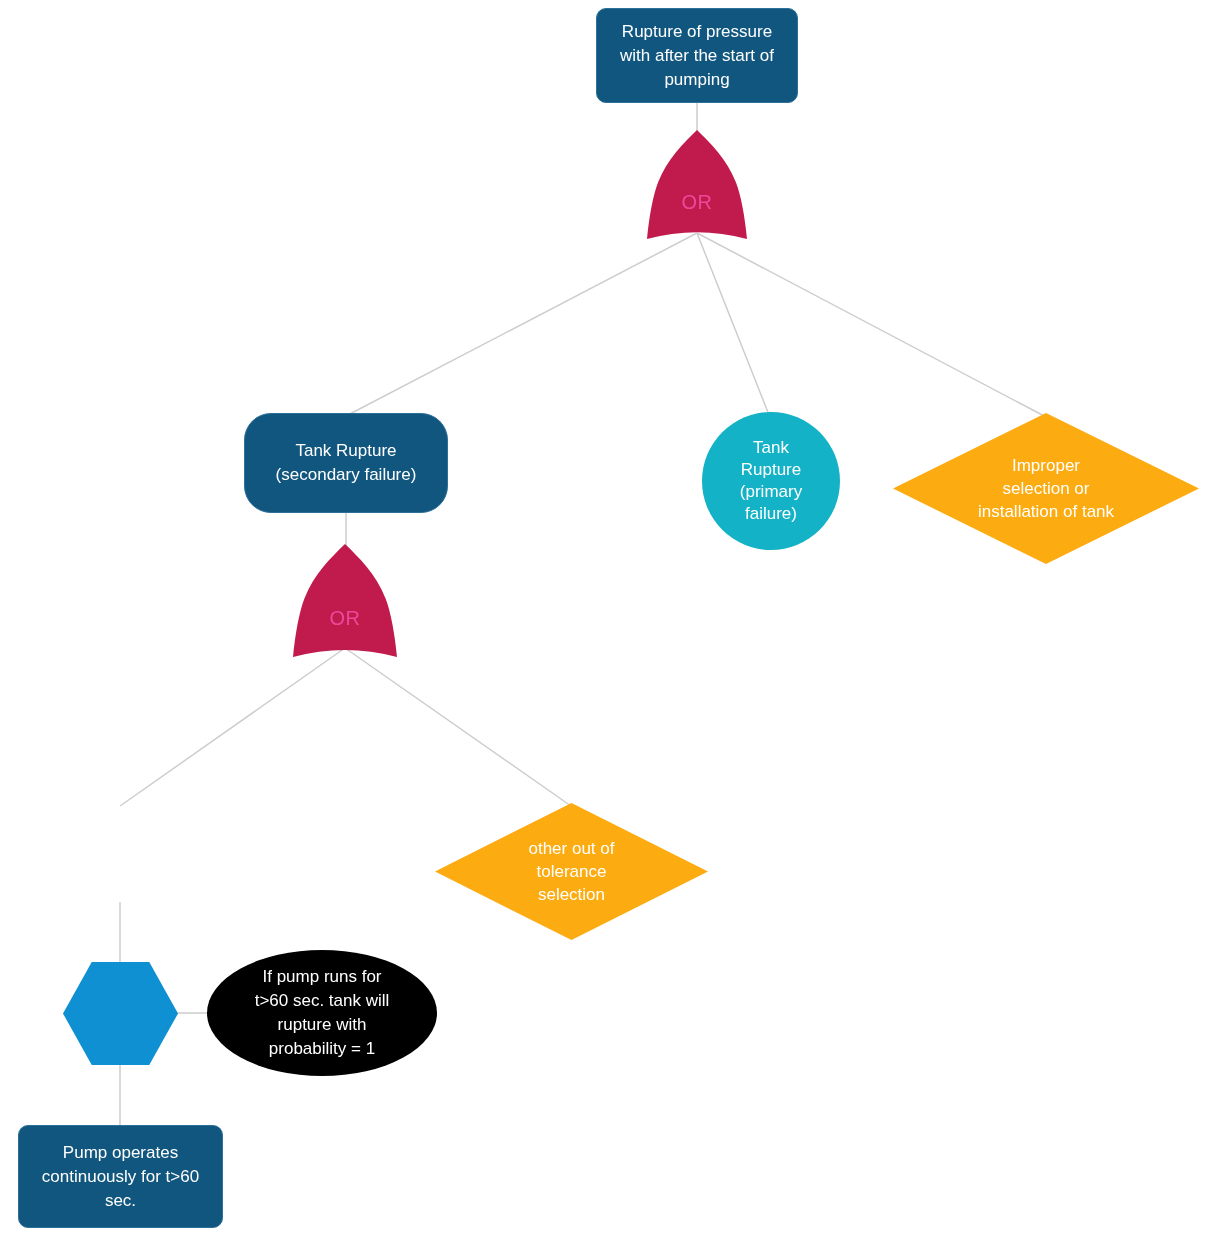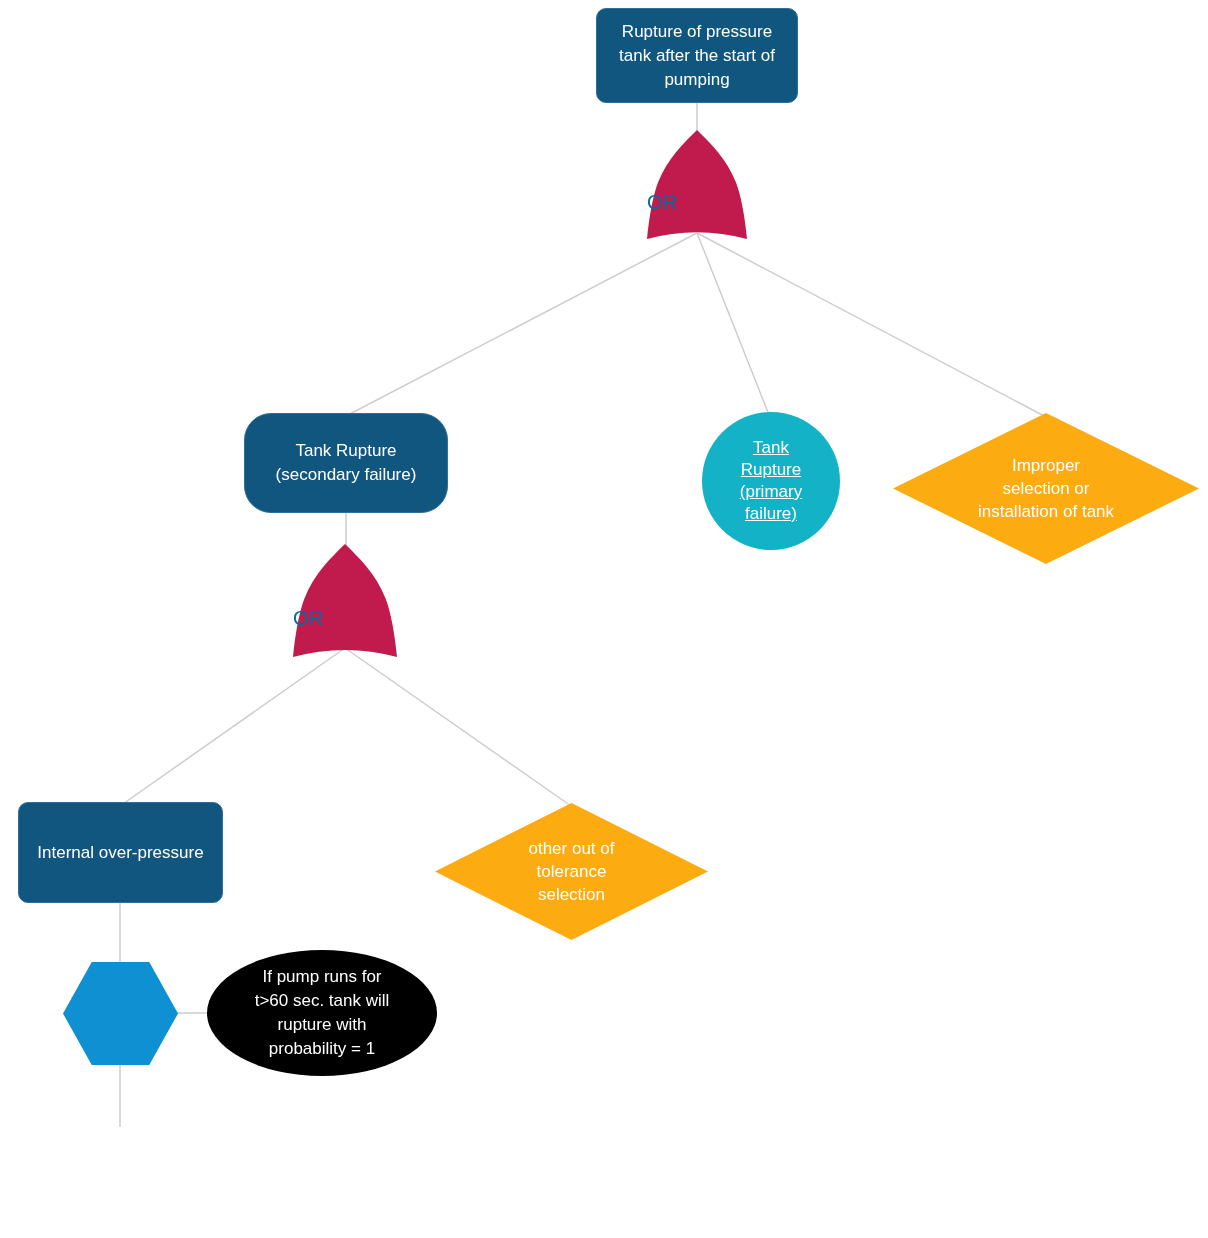--- a/index.html
+++ b/index.html
@@ -33,21 +33,20 @@
     border-radius: 10px;
     font-size: 17px;
     line-height: 24px;
   }
 
   .circle {
     background: #14b2c6;
     border-radius: 50%;
     font-size: 17px;
     line-height: 22px;
-    text-decoration: underline;
   }
 
   .diamond {
     background: #fcab10;
     clip-path: polygon(50% 0%, 100% 50%, 50% 100%, 0% 50%);
     font-size: 17px;
     line-height: 23px;
   }
 
   .hexagon {
@@ -63,21 +62,22 @@
   }
 
   .gate { position: absolute; }
   .gate svg { position: absolute; left: 0; top: 0; width: 100%; height: 100%; }
   .gate-path { fill: #c11a4d; }
   .gate-label {
     position: absolute;
     left: 0; right: 0;
     top: 64%;
     transform: translateY(-50%);
-    color: #0369a1;
+    text-align: center;
+    color: #ec4899;
     font-size: 20px;
     letter-spacing: 0.5px;
   }
 </style>
 </head>
 <body>
 
 <div class="canvas">
 
   <svg class="edges" xmlns="http://www.w3.org/2000/svg">
@@ -87,21 +87,21 @@
     <line x1="697" y1="233" x2="1046" y2="417"></line>
     <line x1="346" y1="513" x2="346" y2="550"></line>
     <line x1="345" y1="648" x2="120" y2="806"></line>
     <line x1="345" y1="648" x2="571" y2="806"></line>
     <line x1="120" y1="902" x2="120" y2="1127"></line>
     <line x1="176" y1="1013" x2="210" y2="1013"></line>
   </svg>
 
   <div class="node rect" style="left:596px; top:8px; width:202px; height:95px;">
     <span class="label">Rupture of pressure
-tank after the start of
+with after the start of
 pumping</span>
   </div>
 
   <div class="gate" style="left:647px; top:130px; width:100px; height:112px;">
     <svg viewBox="0 0 100 115" preserveAspectRatio="none">
       <path class="gate-path" d="M50,0 C63,13 80,30 89,54 C94,67 98,90 100,112 Q50,98 0,112 C2,90 6,67 11,54 C20,30 37,13 50,0 Z"></path>
     </svg>
     <div class="gate-label">OR</div>
   </div>
 
@@ -123,34 +123,36 @@
 installation of tank</span>
   </div>
 
   <div class="gate" style="left:293px; top:544px; width:104px; height:116px;">
     <svg viewBox="0 0 100 115" preserveAspectRatio="none">
       <path class="gate-path" d="M50,0 C63,13 80,30 89,54 C94,67 98,90 100,112 Q50,98 0,112 C2,90 6,67 11,54 C20,30 37,13 50,0 Z"></path>
     </svg>
     <div class="gate-label">OR</div>
   </div>
 
-  <div class="node rect" style="left:18px; top:802px; width:205px; height:101px;">
-    <span class="label">Internal over-pressure</span>
-  </div>
 
   <div class="node diamond" style="left:435px; top:803px; width:273px; height:137px;">
     <span class="label">other out of
 tolerance
 selection</span>
   </div>
 
   <div class="node hexagon" style="left:63px; top:962px; width:115px; height:103px;">
   </div>
 
   <div class="node ellipse" style="left:207px; top:950px; width:230px; height:126px;">
     <span class="label">If pump runs for
 t&gt;60 sec. tank will
 rupture with
 probability = 1</span>
   </div>
 
+  <div class="node rect" style="left:18px; top:1125px; width:205px; height:103px;">
+    <span class="label">Pump operates
+continuously for t&gt;60
+sec.</span>
+  </div>
 
 </div>
 
 </body></html>

